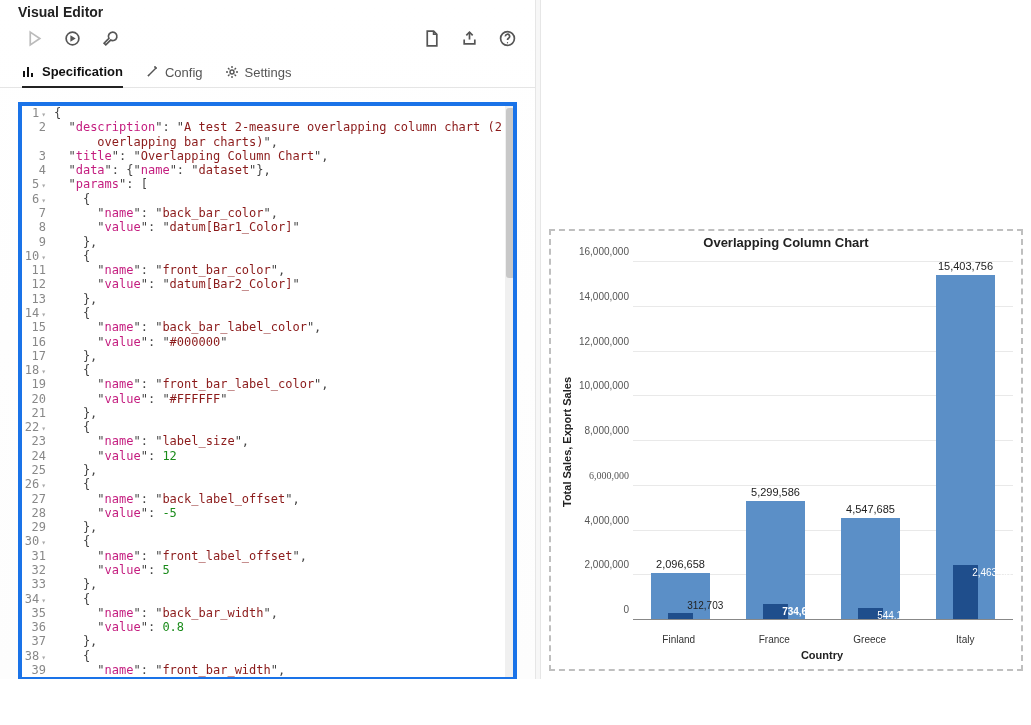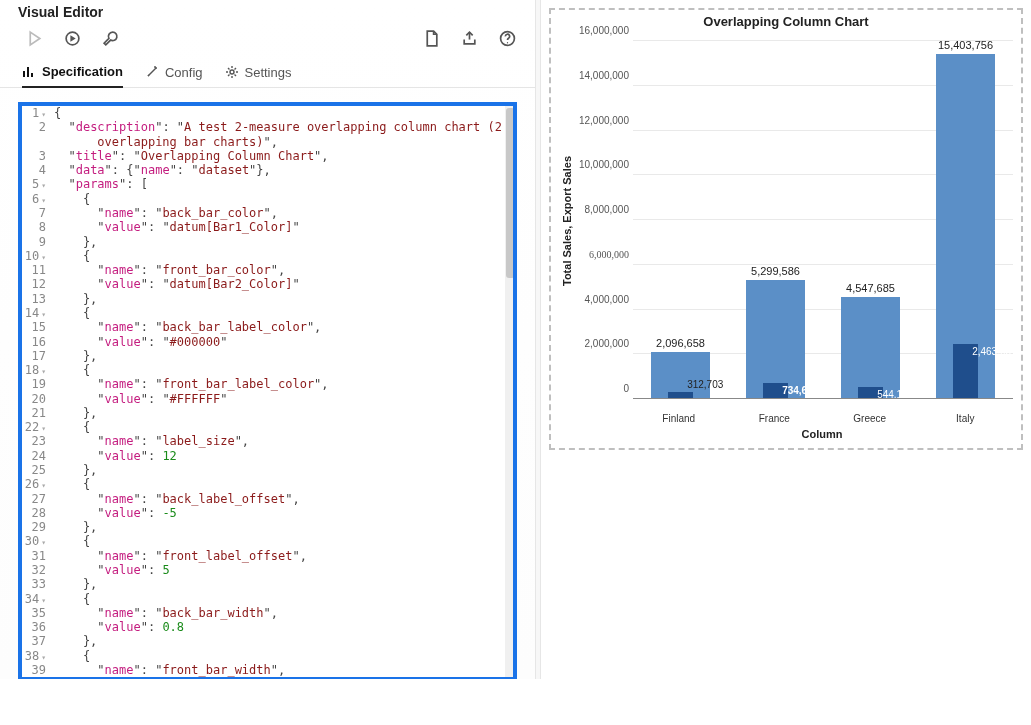--- a/index.html
+++ b/index.html
@@ -1,17 +1,17 @@
 <!DOCTYPE html>
 <html><head>
 <meta charset="utf-8">
 <style>
   * { box-sizing: border-box; }
   html, body { margin:0; padding:0; font-family: "Segoe UI", Arial, sans-serif; background:#fff; color:#222; }
-  .app { display:flex; width:1031px; height:679px; }
+  .app { display:flex; width:1031px; height:679px;align-items:flex-end; }
 
   
   .left { width:535px; height:100%; display:flex; flex-direction:column; background:linear-gradient(#fff,#fdfdfd); }
   .top-row { display:flex; align-items:center; padding:4px 10px 2px 18px; }
   .top-row .title { font-size:14px; font-weight:600; color:#222; flex:1; }
   .top-row .chev { color:#888; font-size:14px; padding:0 4px; cursor:pointer; }
   .toolbar { display:flex; align-items:center; padding:6px 18px 10px 24px; gap:18px; }
   .toolbar .spacer { flex:1; }
   .toolbar .ico { width:20px; height:20px; display:flex; align-items:center; justify-content:center; color:#555; cursor:pointer; }
   .toolbar .ico.disabled { color:#bbb; cursor:default; }
@@ -265,18 +265,18 @@
           <div class="baseline"></div>
         </div>
       </div>
       <div class="xaxis-wrap">
         <div class="xaxis" id="xaxis">
             <div class="xt">Finland</div>
             <div class="xt">France</div>
             <div class="xt">Greece</div>
             <div class="xt">Italy</div>
           </div>
-        <div class="xlab">Column</div>
+        <div class="xlab">Country</div>
       </div>
     </div>
   </div>
 
 </div>
 
 </body></html>

